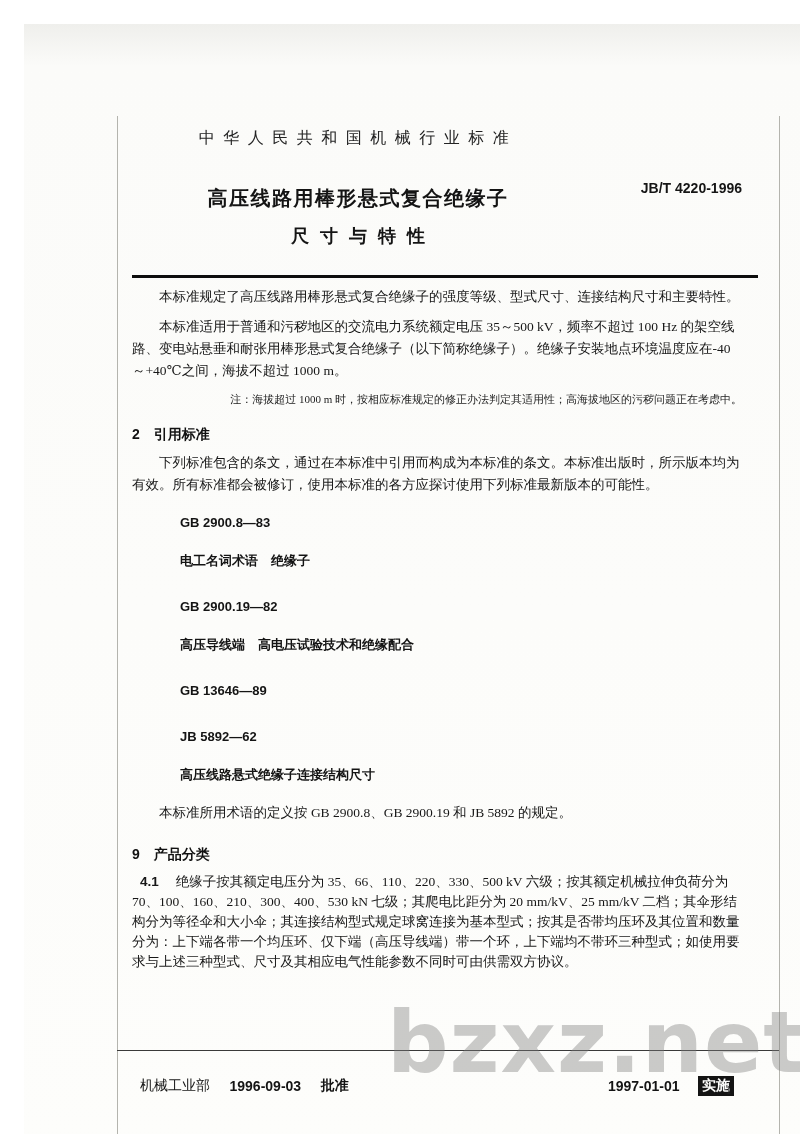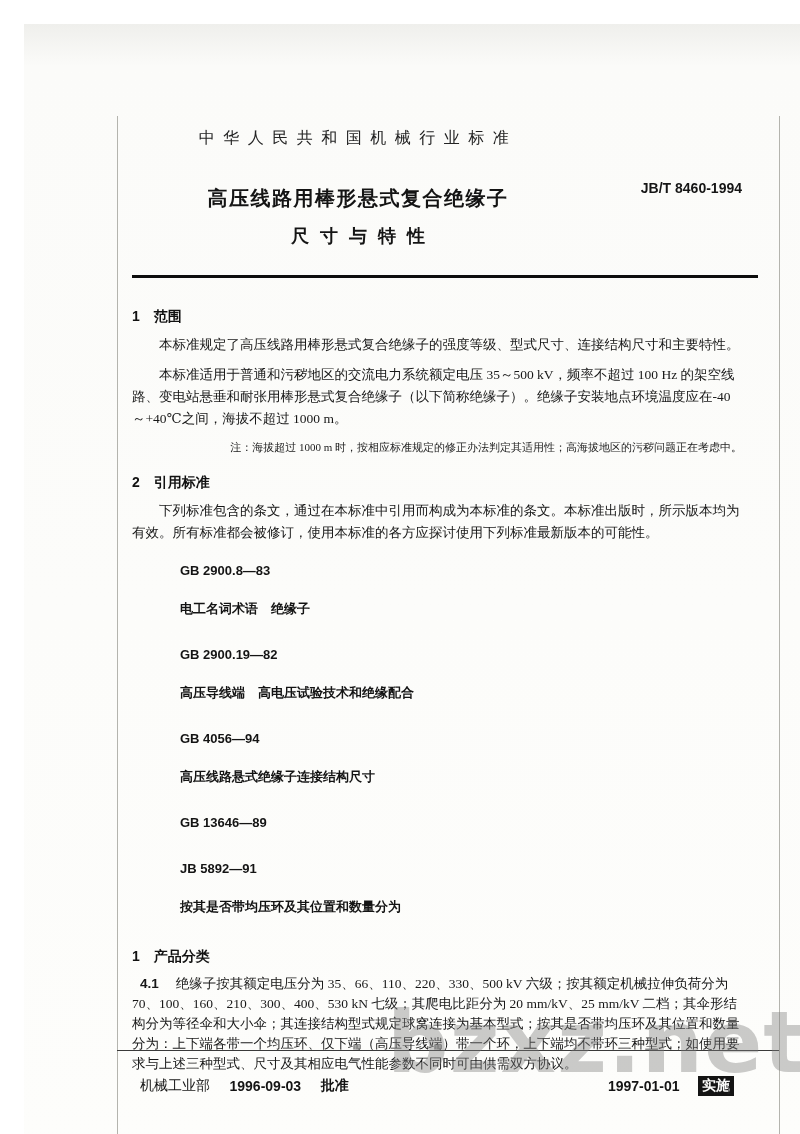--- a/index.html
+++ b/index.html
@@ -86,55 +86,51 @@
   <div class="frame-left"></div>
   <div class="frame-right"></div>
 
   <div class="content">
 
     <div class="title-wrap">
       <div class="caption">中华人民共和国机械行业标准</div>
       <div class="doc-title">高压线路用棒形悬式复合绝缘子</div>
       <div class="doc-subtitle">尺寸与特性</div>
     </div>
-    <div class="std-no">JB/T 8460-1994</div>
+    <div class="std-no">JB/T 4220-1996</div>
 
     <div class="title-rule"></div>
 
-    <h3 class="sec sec1">1　范围</h3>
     <p class="para first">本标准规定了高压线路用棒形悬式复合绝缘子的强度等级、型式尺寸、连接结构尺寸和主要特性。</p>
     <p class="para">本标准适用于普通和污秽地区的交流电力系统额定电压 35～500 kV，频率不超过 100 Hz 的架空线路、变电站悬垂和耐张用棒形悬式复合绝缘子（以下简称绝缘子）。绝缘子安装地点环境温度应在-40～+40℃之间，海拔不超过 1000 m。</p>
     <p class="note">注：海拔超过 1000 m 时，按相应标准规定的修正办法判定其适用性；高海拔地区的污秽问题正在考虑中。</p>
 
     <h3 class="sec sec2">2　引用标准</h3>
     <p class="para first">下列标准包含的条文，通过在本标准中引用而构成为本标准的条文。本标准出版时，所示版本均为有效。所有标准都会被修订，使用本标准的各方应探讨使用下列标准最新版本的可能性。</p>
     <div class="ref-list">
       <div class="ref-row">
         <span class="ref-code">GB 2900.8—83</span>
         <span class="ref-title">电工名词术语　绝缘子</span>
       </div>
       <div class="ref-row">
         <span class="ref-code">GB 2900.19—82</span>
         <span class="ref-title">高压导线端　高电压试验技术和绝缘配合</span>
       </div>
       <div class="ref-row">
-        <span class="ref-code">GB 4056—94</span>
-        <span class="ref-title">高压线路悬式绝缘子连接结构尺寸</span>
-      </div>
-      <div class="ref-row">
         <span class="ref-code">GB 13646—89</span>
       </div>
       <div class="ref-row">
-        <span class="ref-code">JB 5892—91</span>
-        <span class="ref-title">按其是否带均压环及其位置和数量分为</span>
+        <span class="ref-code">JB 5892—62</span>
+        <span class="ref-title">高压线路悬式绝缘子连接结构尺寸</span>
       </div>
     </div>
 
+    <p class="para first">本标准所用术语的定义按 GB 2900.8、GB 2900.19 和 JB 5892 的规定。</p>
 
-    <h3 class="sec sec4">1　产品分类</h3>
+    <h3 class="sec sec4">9　产品分类</h3>
     <p class="clause"><span class="clause-num">4.1</span><span>绝缘子按其额定电压分为 35、66、110、220、330、500 kV 六级；按其额定机械拉伸负荷分为 70、100、160、210、300、400、530 kN 七级；其爬电比距分为 20 mm/kV、25 mm/kV 二档；其伞形结构分为等径伞和大小伞；其连接结构型式规定球窝连接为基本型式；按其是否带均压环及其位置和数量分为：上下端各带一个均压环、仅下端（高压导线端）带一个环，上下端均不带环三种型式；如使用要求与上述三种型式、尺寸及其相应电气性能参数不同时可由供需双方协议。</span></p>
 
   </div>
 
   <div class="footer-rule"></div>
 
   <div class="footer-row">
     <div class="f-left">
       <span class="f-issuer">机械工业部</span>
       <span class="f-bold">1996-09-03</span>

